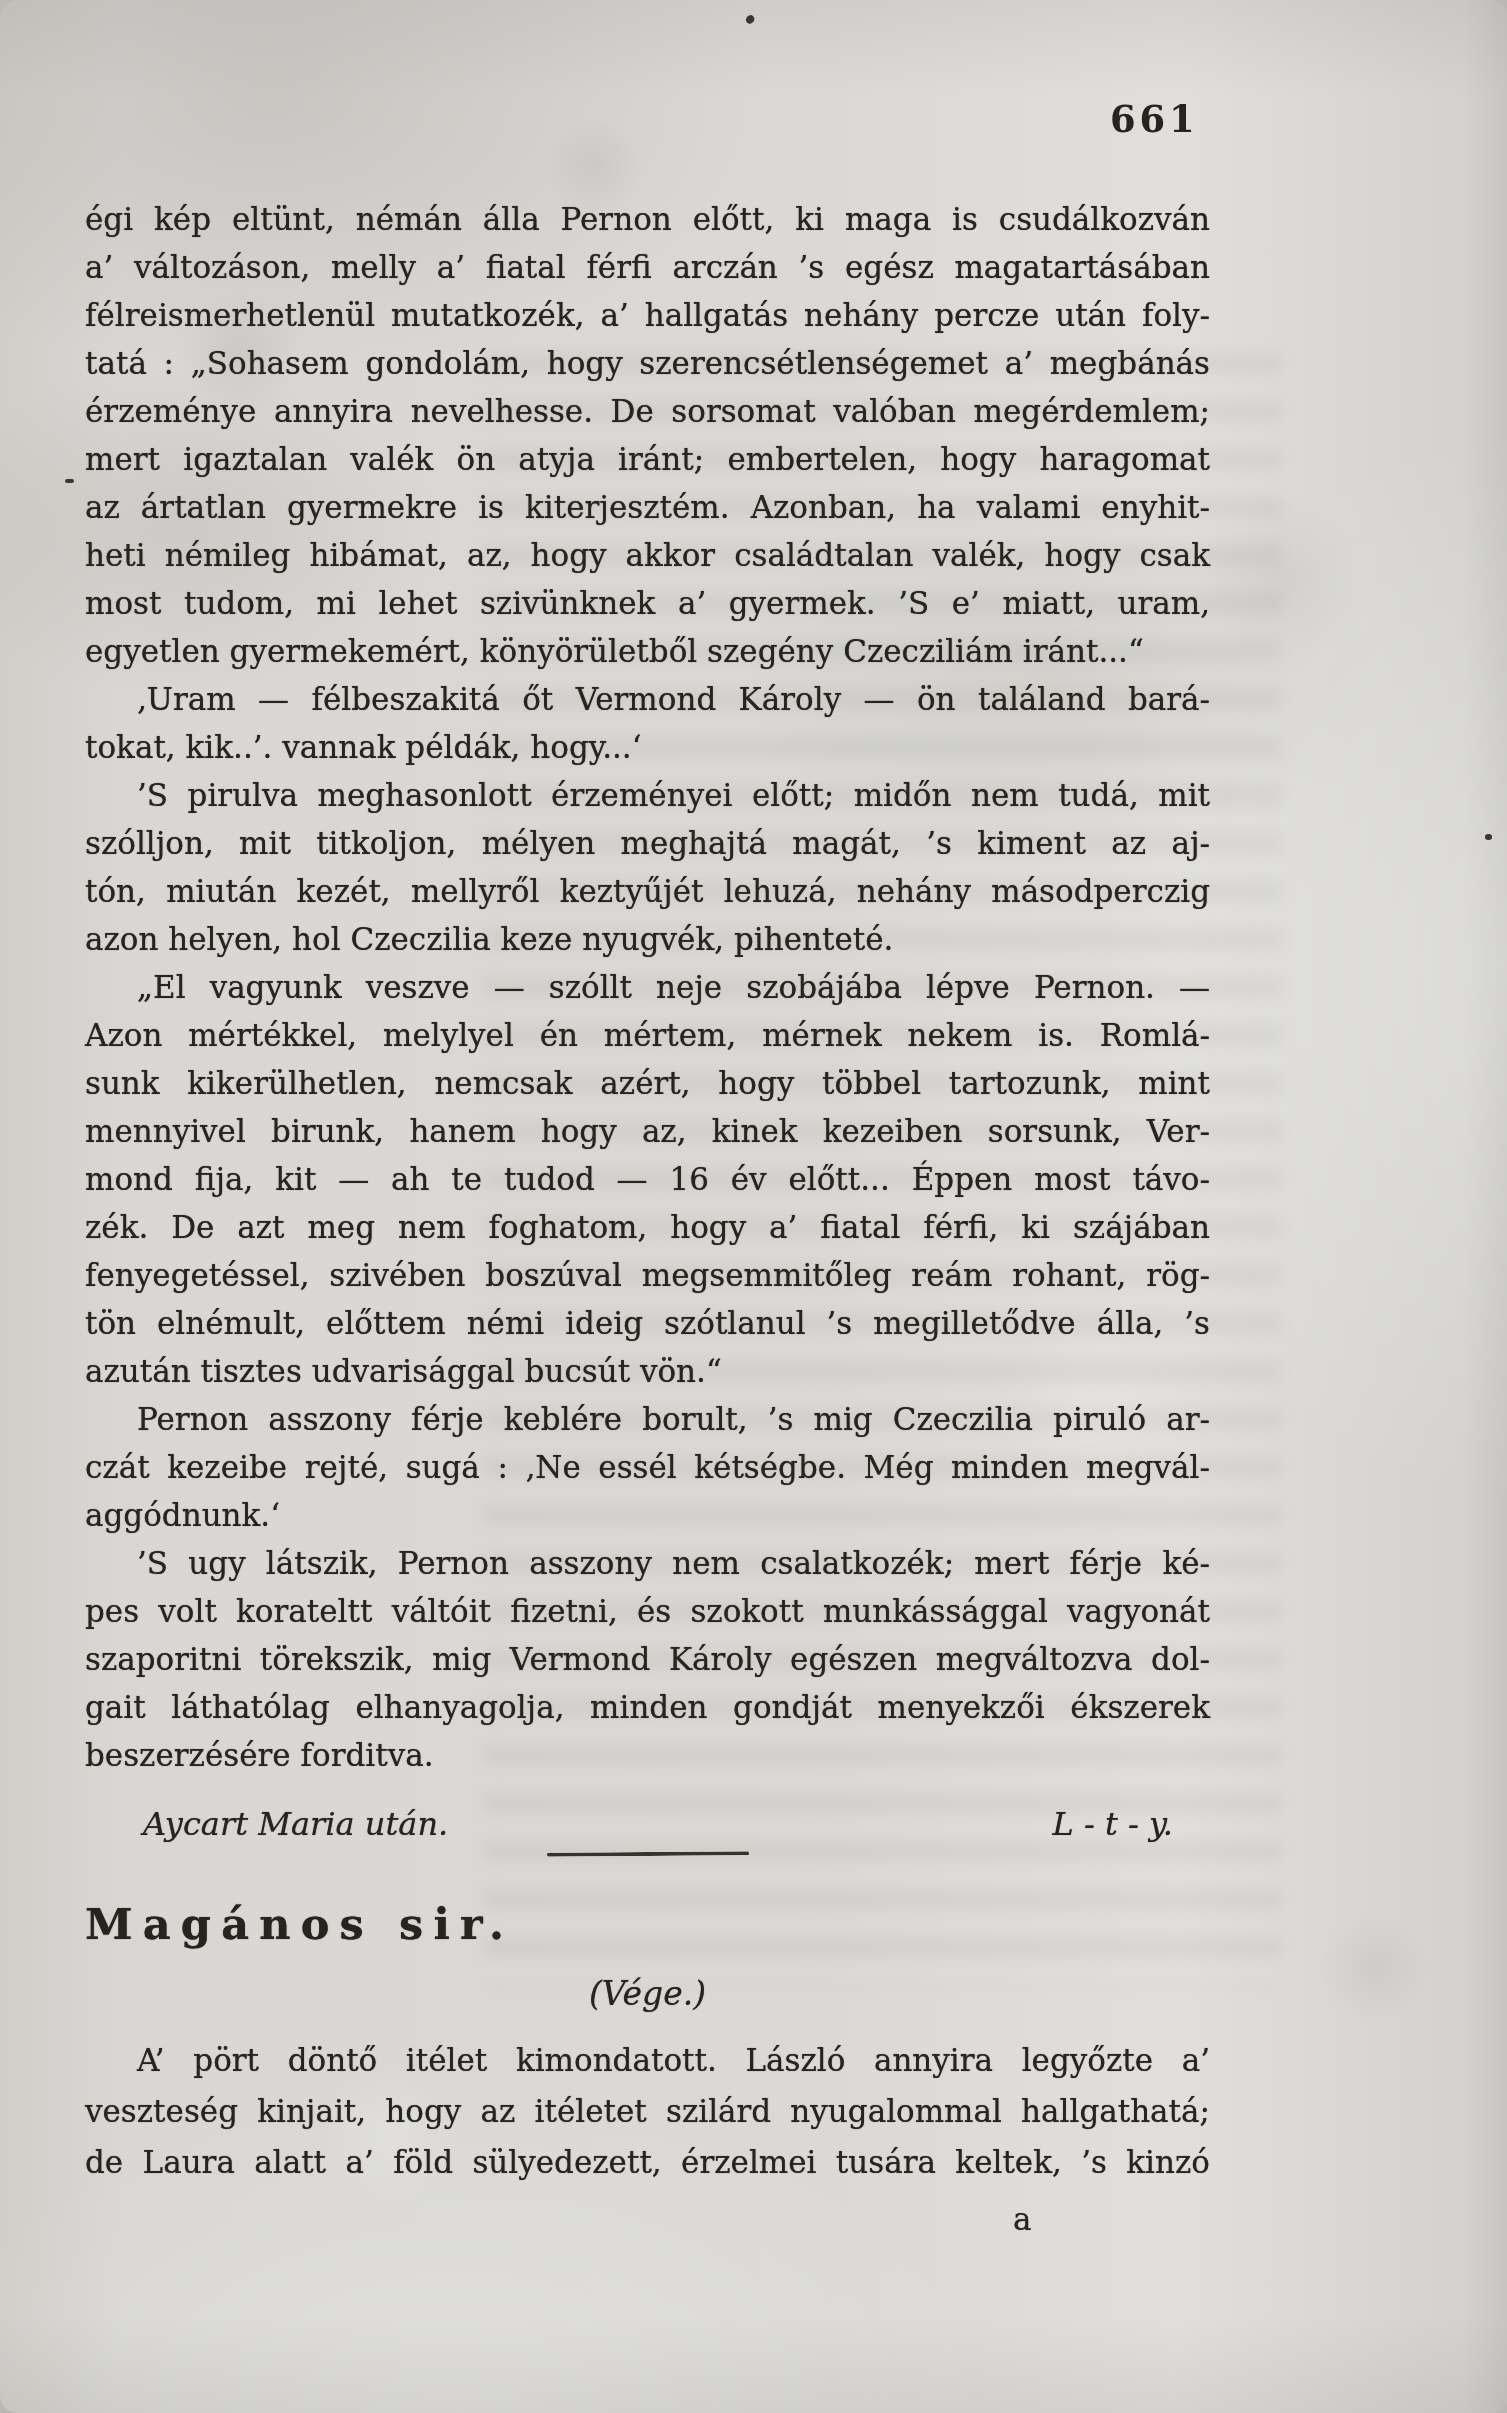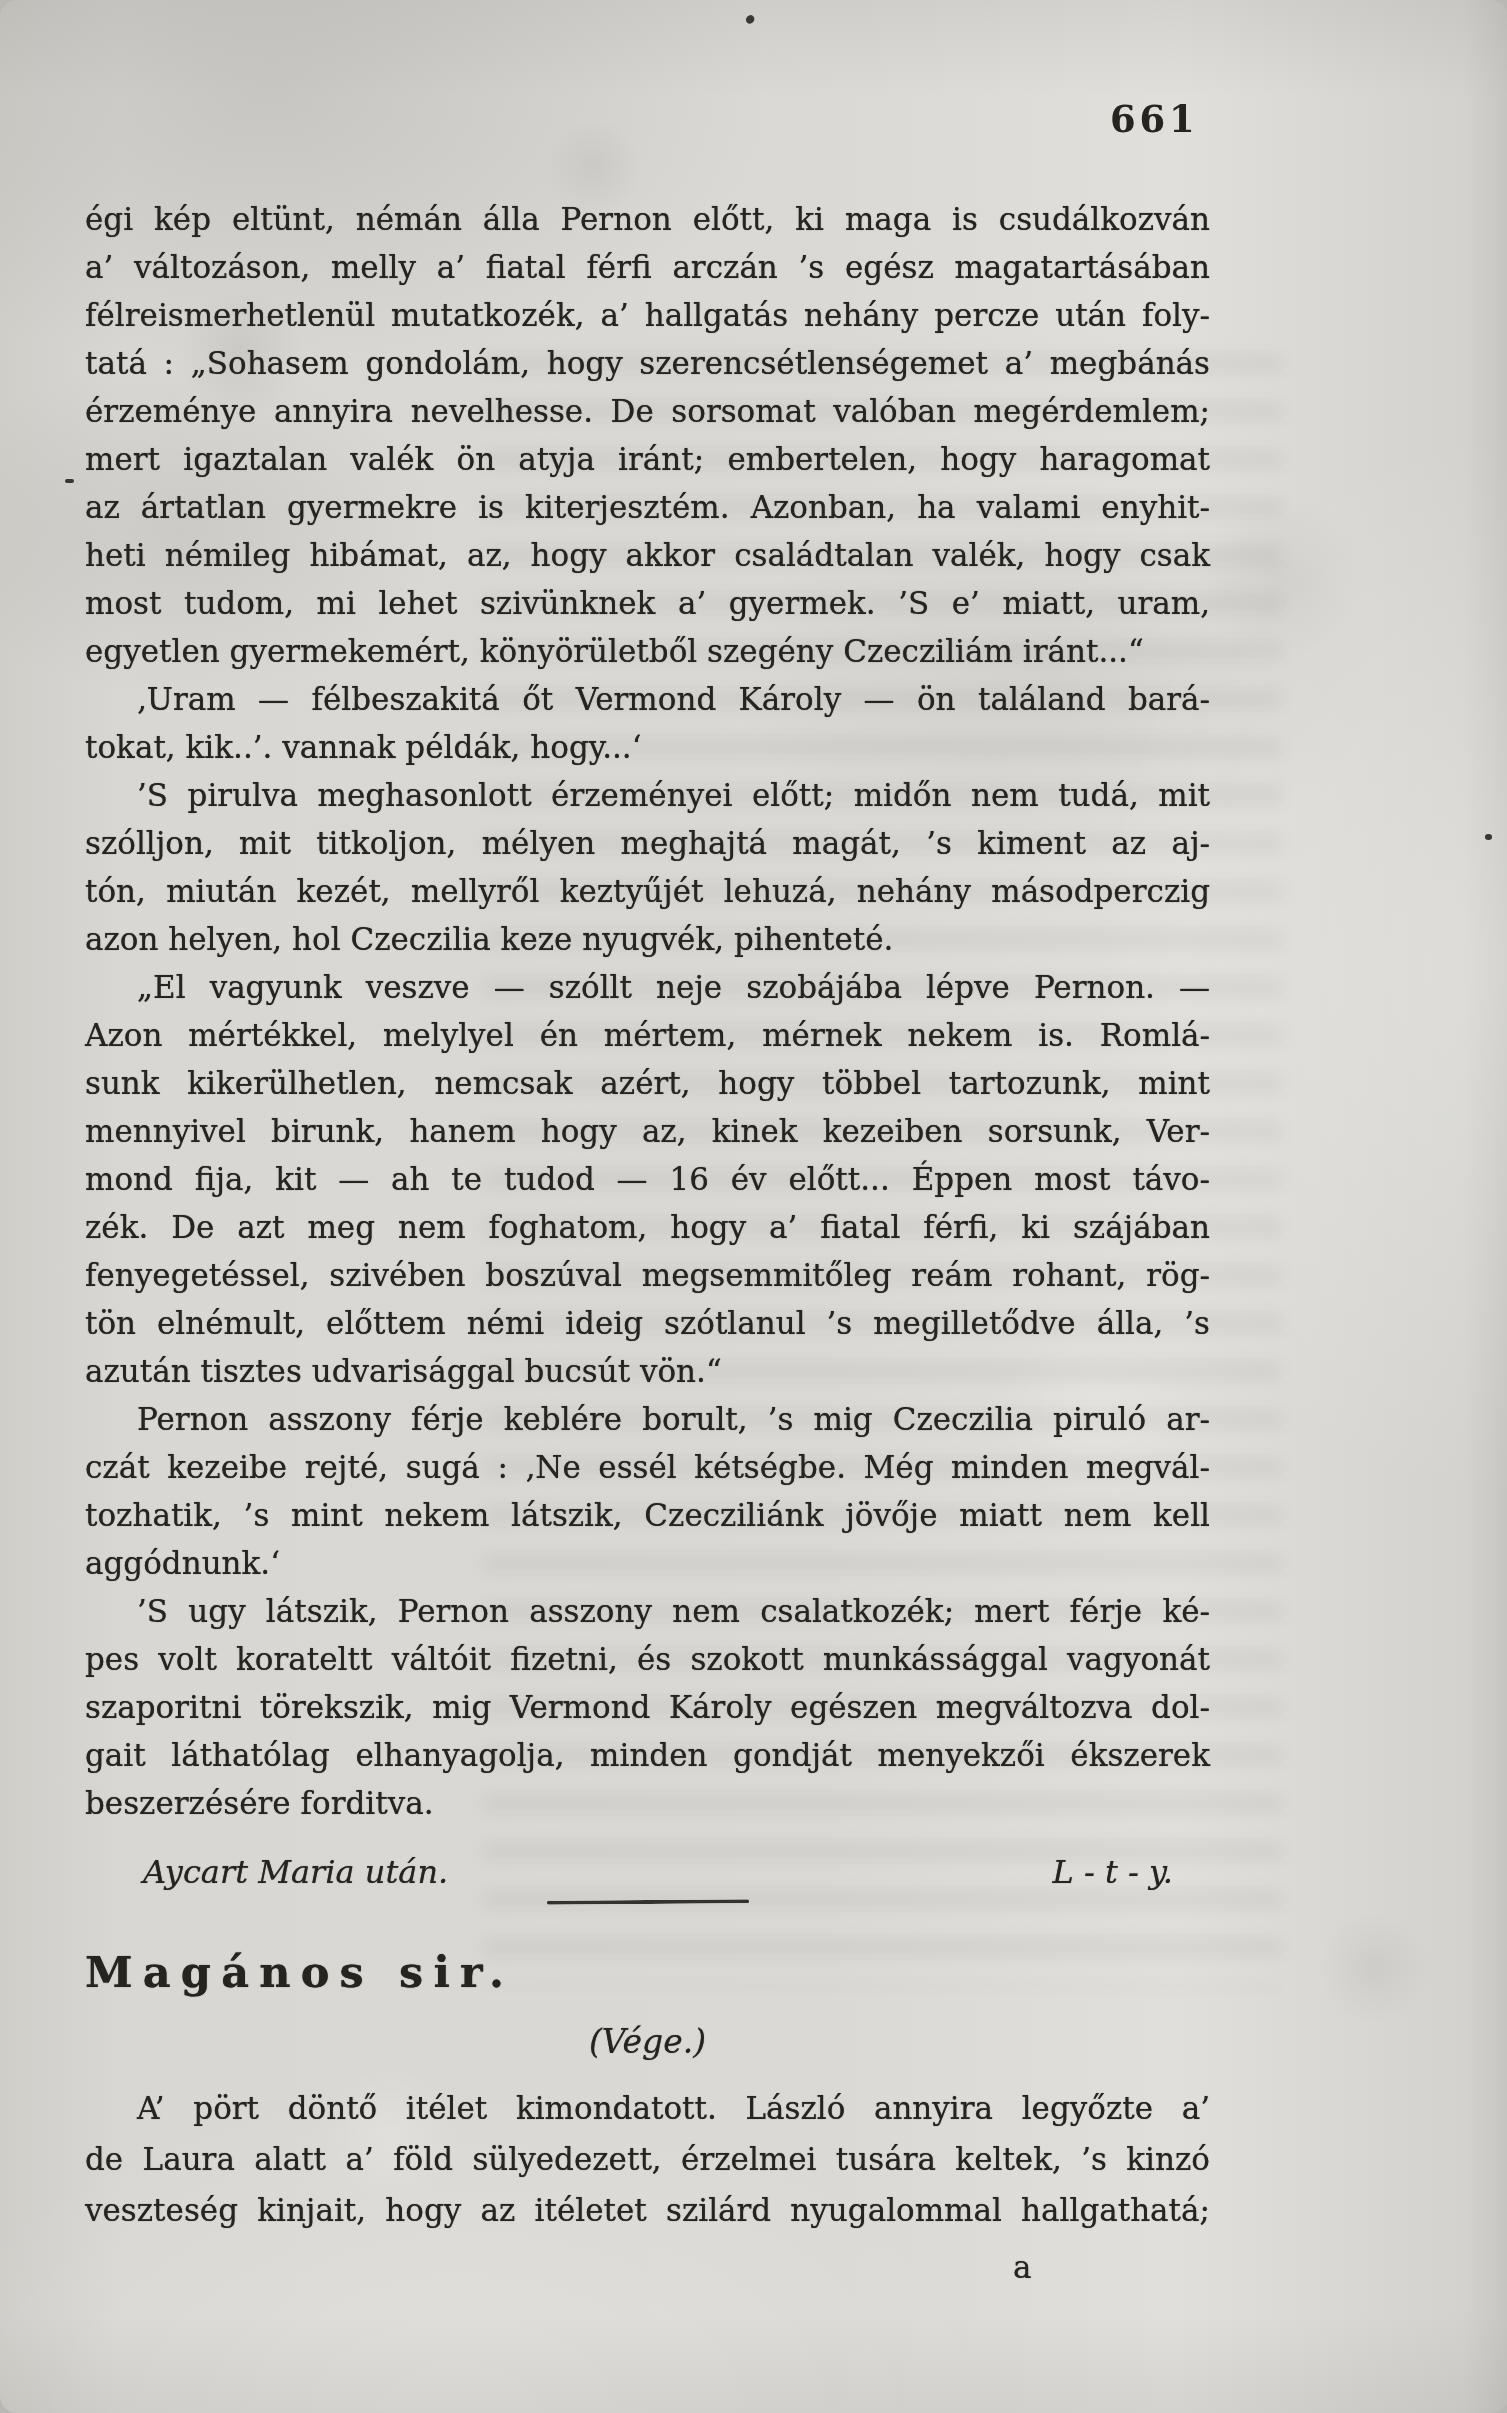--- a/index.html
+++ b/index.html
@@ -143,41 +143,40 @@
         <div class="line just">Azon mértékkel, melylyel én mértem, mérnek nekem is. Romlá-</div>
         <div class="line just">sunk kikerülhetlen, nemcsak azért, hogy többel tartozunk, mint</div>
         <div class="line just">mennyivel birunk, hanem hogy az, kinek kezeiben sorsunk, Ver-</div>
         <div class="line just">mond fija, kit — ah te tudod — 16 év előtt... Éppen most távo-</div>
         <div class="line just">zék. De azt meg nem foghatom, hogy a’ fiatal férfi, ki szájában</div>
         <div class="line just">fenyegetéssel, szivében boszúval megsemmitőleg reám rohant, rög-</div>
         <div class="line just">tön elnémult, előttem némi ideig szótlanul ’s megilletődve álla, ’s</div>
         <div class="line">azután tisztes udvarisággal bucsút vön.“</div>
         <div class="line just indent">Pernon asszony férje keblére borult, ’s mig Czeczilia piruló ar-</div>
         <div class="line just">czát kezeibe rejté, sugá : ‚Ne essél kétségbe. Még minden megvál-</div>
-        <div class="line just">tozhatik, ’s mint nekem látszik, Czecziliánk jövője miatt nem kell</div>
         <div class="line">aggódnunk.‘</div>
         <div class="line just indent">’S ugy látszik, Pernon asszony nem csalatkozék; mert férje ké-</div>
         <div class="line just">pes volt korateltt váltóit fizetni, és szokott munkássággal vagyonát</div>
         <div class="line just">szaporitni törekszik, mig Vermond Károly egészen megváltozva dol-</div>
         <div class="line just">gait láthatólag elhanyagolja, minden gondját menyekzői ékszerek</div>
         <div class="line">beszerzésére forditva.</div>
       </div>
 
     <div class="attribution">
       <span>Aycart Maria után.</span>
       <span>L - t - y.</span>
     </div>
 
     <div class="divider"></div>
 
     <h1 class="title">Magános sir.</h1>
     <div class="subtitle">(Vége.)</div>
 
     <div id="next-lines">
         <div class="line just indent">A’ pört döntő itélet kimondatott. László annyira legyőzte a’</div>
+        <div class="line just">veszteség kinjait, hogy az itéletet szilárd nyugalommal hallgathatá;</div>
         <div class="line just">de Laura alatt a’ föld sülyedezett, érzelmei tusára keltek, ’s kinzó</div>
-        <div class="line just">veszteség kinjait, hogy az itéletet szilárd nyugalommal hallgathatá;</div>
       </div>
 
     <div class="catchword">a</div>
   </div>
 </div>
 
 
 </body></html>

